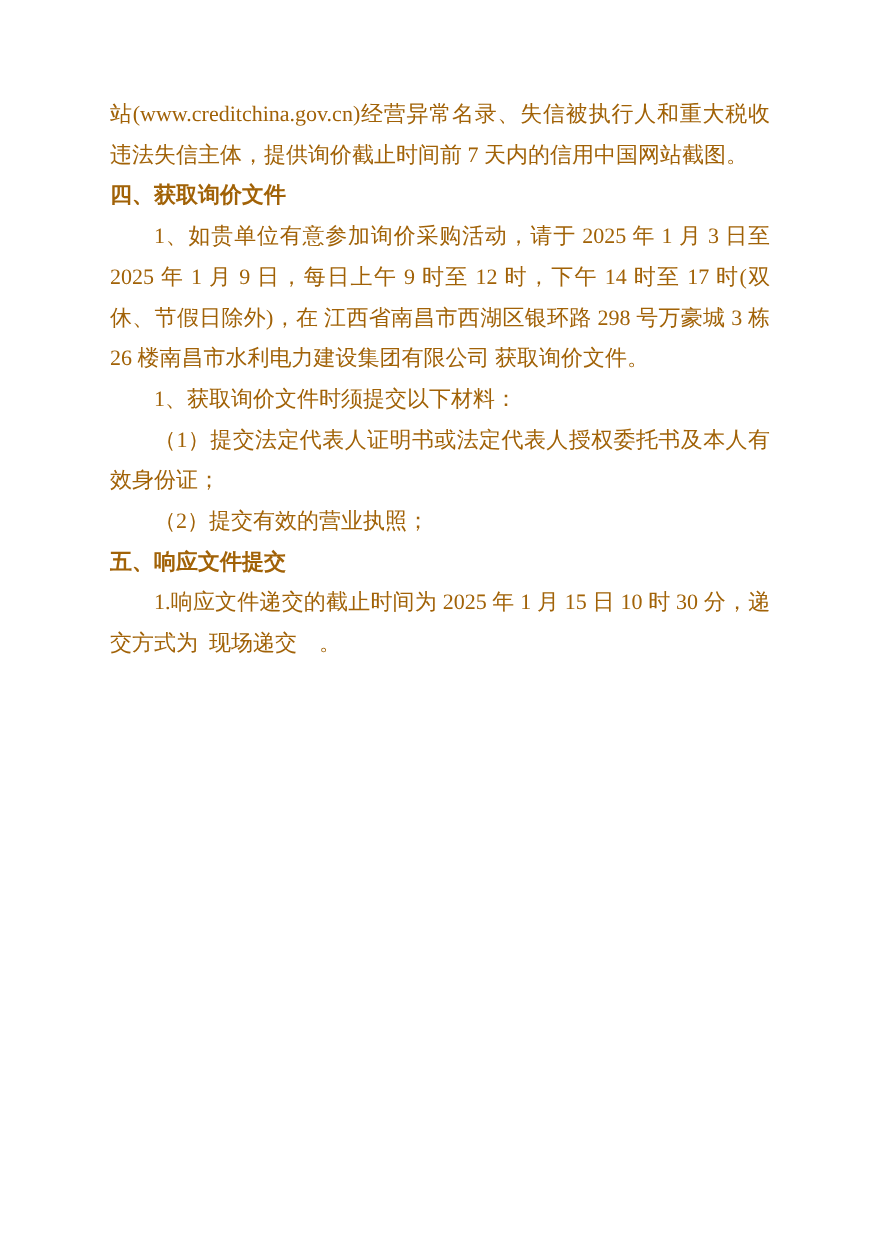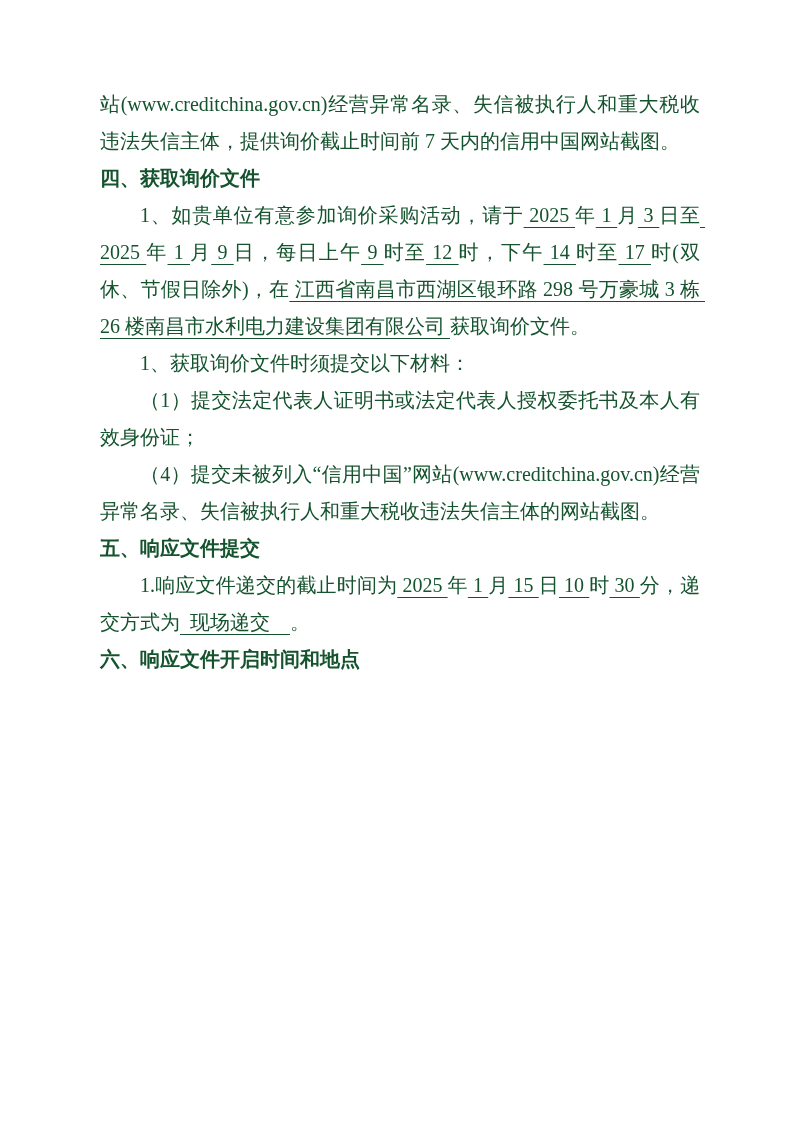--- a/index.html
+++ b/index.html
@@ -7,21 +7,21 @@
     padding: 0;
     background: #ffffff;
   }
   .page {
     position: relative;
     width: 800px;
     height: 1131px;
     box-sizing: border-box;
     padding: 86px 100px 0 100px;
     background: #ffffff;
-    color: #14532d;
+    color: #a16207;
     font-family: "Liberation Serif", "DejaVu Serif", serif;
     font-size: 20px;
     line-height: 37px;
     overflow: hidden;
   }
   .para {
     text-align: justify;
     margin: 0;
   }
   .para.indent {
@@ -30,33 +30,31 @@
   .heading {
     font-family: Liberation Sans, sans-serif;
     font-weight: 700;
     margin: 0;
     text-align: left;
   }
   .run {
     white-space: pre-wrap;
   }
   .run.u {
-    text-decoration: underline;
     text-decoration-thickness: 1px;
     text-underline-offset: 5px;
   }
 </style>
 </head>
 <body>
 
 <div class="page">
   <div>
       <div class="para"><span class="run">站(www.creditchina.gov.cn)经营异常名录、失信被执行人和重大税收违法失信主体，提供询价截止时间前 7 天内的信用中国网站截图。</span></div>
       <div class="heading"><span class="run">四、获取询价文件</span></div>
       <div class="para indent"><span class="run">1、如贵单位有意参加询价采购活动，请于</span><span class="run u"> 2025 </span><span class="run">年</span><span class="run u"> 1 </span><span class="run">月</span><span class="run u"> 3 </span><span class="run">日至</span><span class="run u"> 2025 </span><span class="run">年</span><span class="run u"> 1 </span><span class="run">月</span><span class="run u"> 9 </span><span class="run">日，每日上午</span><span class="run u"> 9 </span><span class="run">时至</span><span class="run u"> 12 </span><span class="run">时，下午</span><span class="run u"> 14 </span><span class="run">时至</span><span class="run u"> 17 </span><span class="run">时(双休、节假日除外)，在</span><span class="run u"> 江西省南昌市西湖区银环路 298 号万豪城 3 栋 26 楼南昌市水利电力建设集团有限公司 </span><span class="run">获取询价文件。</span></div>
       <div class="para indent"><span class="run">1、获取询价文件时须提交以下材料：</span></div>
       <div class="para indent"><span class="run">（1）提交法定代表人证明书或法定代表人授权委托书及本人有效身份证；</span></div>
-      <div class="para indent"><span class="run">（4）提交未被列入“信用中国”网站(www.creditchina.gov.cn)经营异常名录、失信被执行人和重大税收违法失信主体的网站截图。</span></div>
+      <div class="para indent"><span class="run">（2）提交有效的营业执照；</span></div>
       <div class="heading"><span class="run">五、响应文件提交</span></div>
       <div class="para indent"><span class="run">1.响应文件递交的截止时间为</span><span class="run u"> 2025 </span><span class="run">年</span><span class="run u"> 1 </span><span class="run">月</span><span class="run u"> 15 </span><span class="run">日</span><span class="run u"> 10 </span><span class="run">时</span><span class="run u"> 30 </span><span class="run">分，递交方式为</span><span class="run u">  现场递交    </span><span class="run">。</span></div>
-      <div class="heading"><span class="run">六、响应文件开启时间和地点</span></div>
     </div>
 </div>
 
 </body></html>

